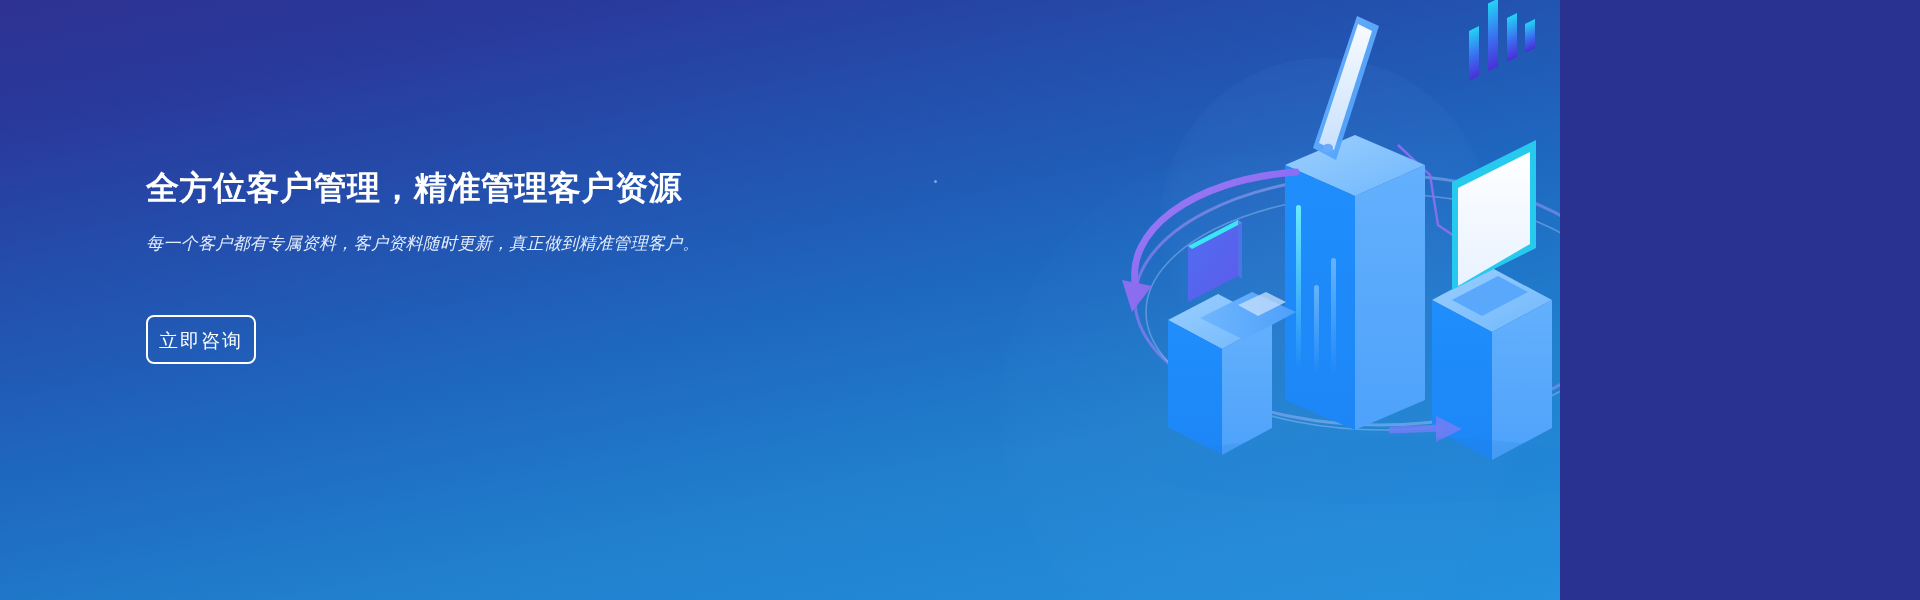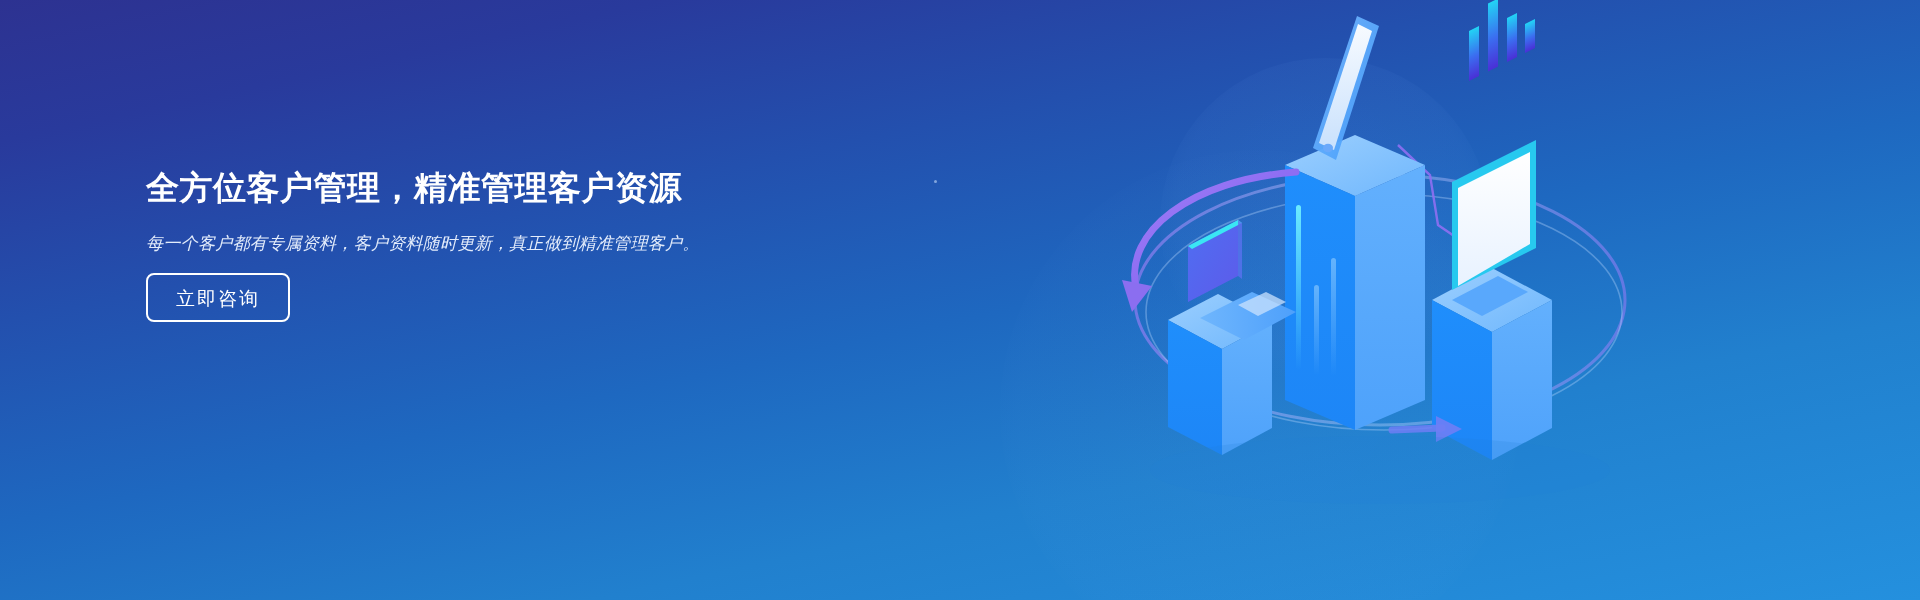--- a/index.html
+++ b/index.html
@@ -5,21 +5,21 @@
 <style>
   * { margin:0; padding:0; box-sizing:border-box; }
   html, body { width:1920px; height:600px; overflow:hidden; }
   body {
     font-family: "Liberation Sans", "DejaVu Sans", sans-serif;
     background:#2a3291;
   }
 
   .banner {
     position:relative;
-    width:1920px;
+    width:1560px;
     height:600px;
     overflow:hidden;
     background: linear-gradient(168deg,
       #2d3291 0%,
       #293a9c 14%,
       #2350ae 32%,
       #1e68c0 52%,
       #2180ce 72%,
       #2490de 100%);
   }
@@ -57,22 +57,22 @@
     margin-top:22px;
     font-size:17px;
     color:#e3ecfb;
     line-height:1.62;
     width:580px;
     letter-spacing:0.3px;
     font-style:italic;
   }
   .cta {
     display:inline-block;
-    margin-top:16px;
-    padding:0 28px;
+    margin-top:58px;
+    padding:0 11px;
     height:49px;
     line-height:47px;
     border:2px solid #ffffff;
     border-radius:8px;
     color:#ffffff;
     font-size:19px;
     letter-spacing:2px;
     background:transparent;
     cursor:pointer;
     font-family:inherit;

